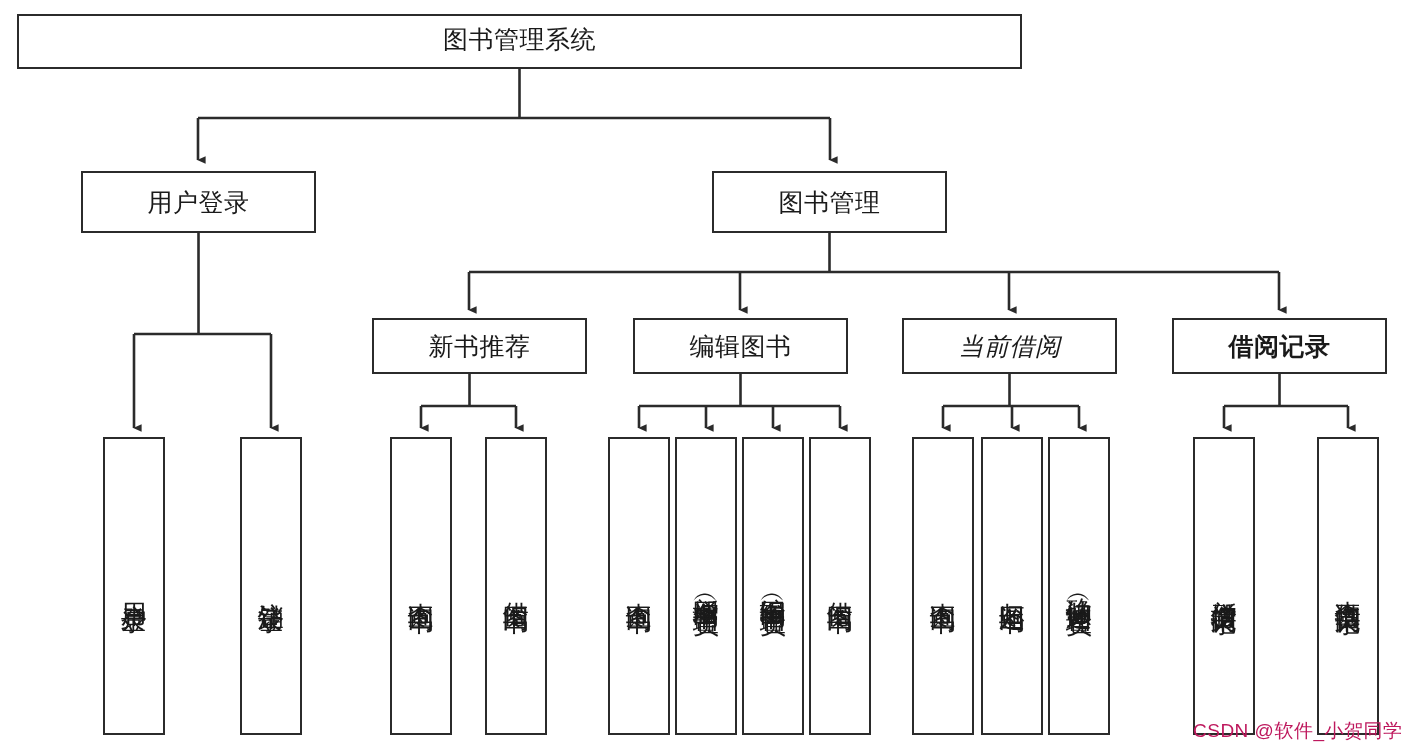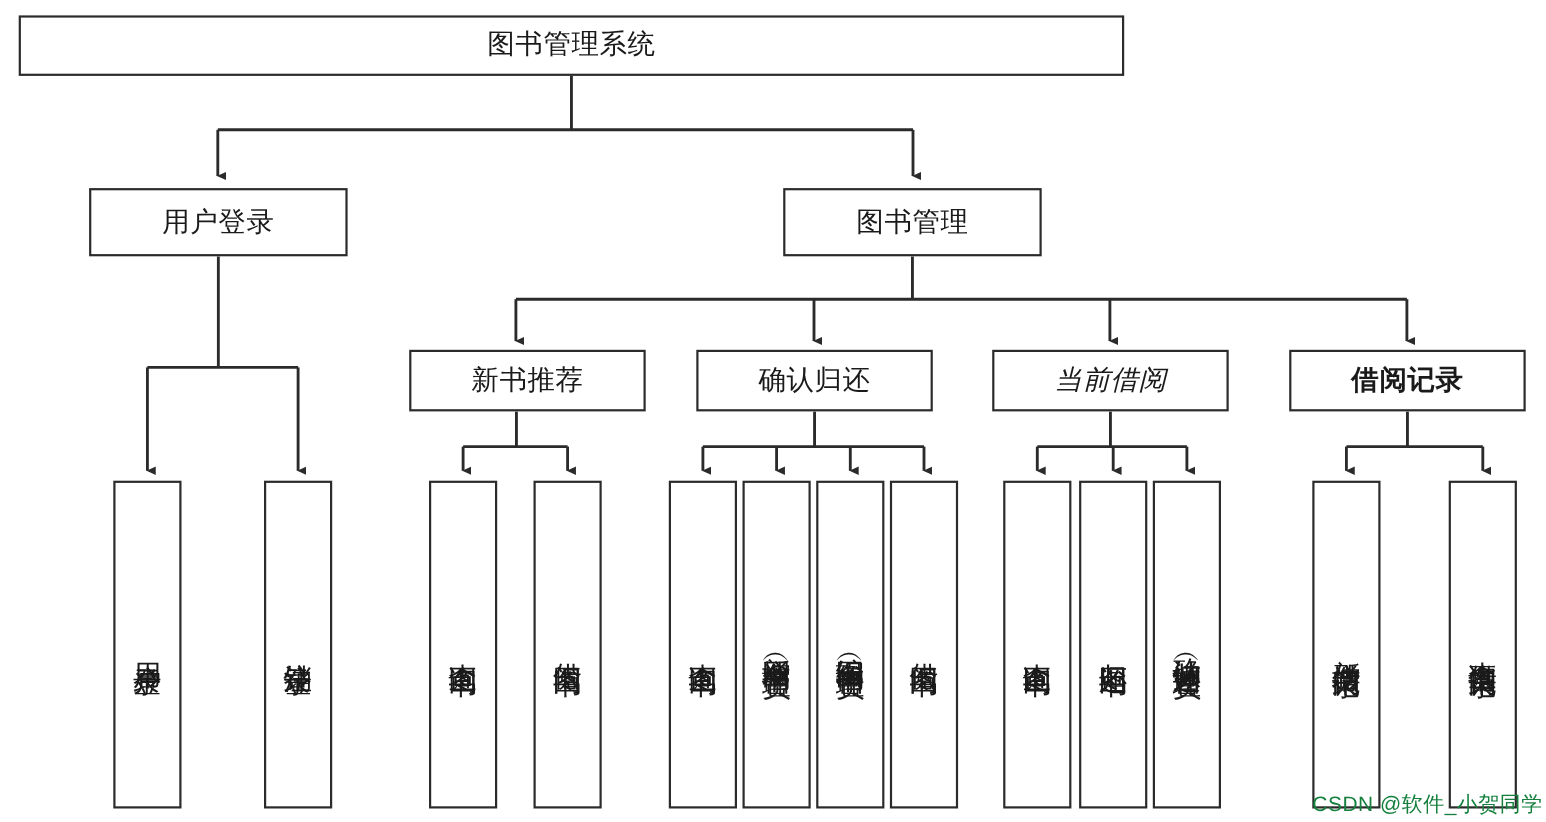--- a/index.html
+++ b/index.html
@@ -145,21 +145,21 @@
       <div class="node level2 horizontal" style="left: 81px; top: 171px; width: 235px; height: 62px;">
         <span class="node-label">用户登录</span>
       </div>
       <div class="node level2 horizontal" style="left: 712px; top: 171px; width: 235px; height: 62px;">
         <span class="node-label">图书管理</span>
       </div>
       <div class="node level3 horizontal" style="left: 362px; top: 318px; width: 215px; height: 56px; margin-left: 10px;">
         <span class="node-label">新书推荐</span>
       </div>
       <div class="node level3 horizontal" style="left: 633px; top: 318px; width: 215px; height: 56px;">
-        <span class="node-label">确认归还</span>
+        <span class="node-label">编辑图书</span>
       </div>
       <div class="node level3 horizontal" style="left: 902px; top: 318px; width: 215px; height: 56px; font-style: italic;">
         <span class="node-label">当前借阅</span>
       </div>
       <div class="node level3 horizontal" style="left: 1172px; top: 318px; width: 215px; height: 56px; font-weight: bold;">
         <span class="node-label">借阅记录</span>
       </div>
       <div class="node leaf vertical" style="left: 103px; top: 437px; width: 62px; height: 298px;">
         <span class="node-label">用户登录</span>
       </div>
@@ -194,15 +194,15 @@
         <span class="node-label">确认归还（管理员）</span>
       </div>
       <div class="node leaf vertical" style="left: 1193px; top: 437px; width: 62px; height: 298px;">
         <span class="node-label">新增借阅记录</span>
       </div>
       <div class="node leaf vertical" style="left: 1317px; top: 437px; width: 62px; height: 298px;">
         <span class="node-label">查询借阅记录</span>
       </div>
     </div>
 
-  <div class="watermark" style="left: 1193px; top: 718px; color: #15803d;">CSDN @软件_小贺同学</div>
+  <div class="watermark" style="left: 1193px; top: 718px; color: #be185d;">CSDN @软件_小贺同学</div>
 
 </div>
 
 </body></html>

